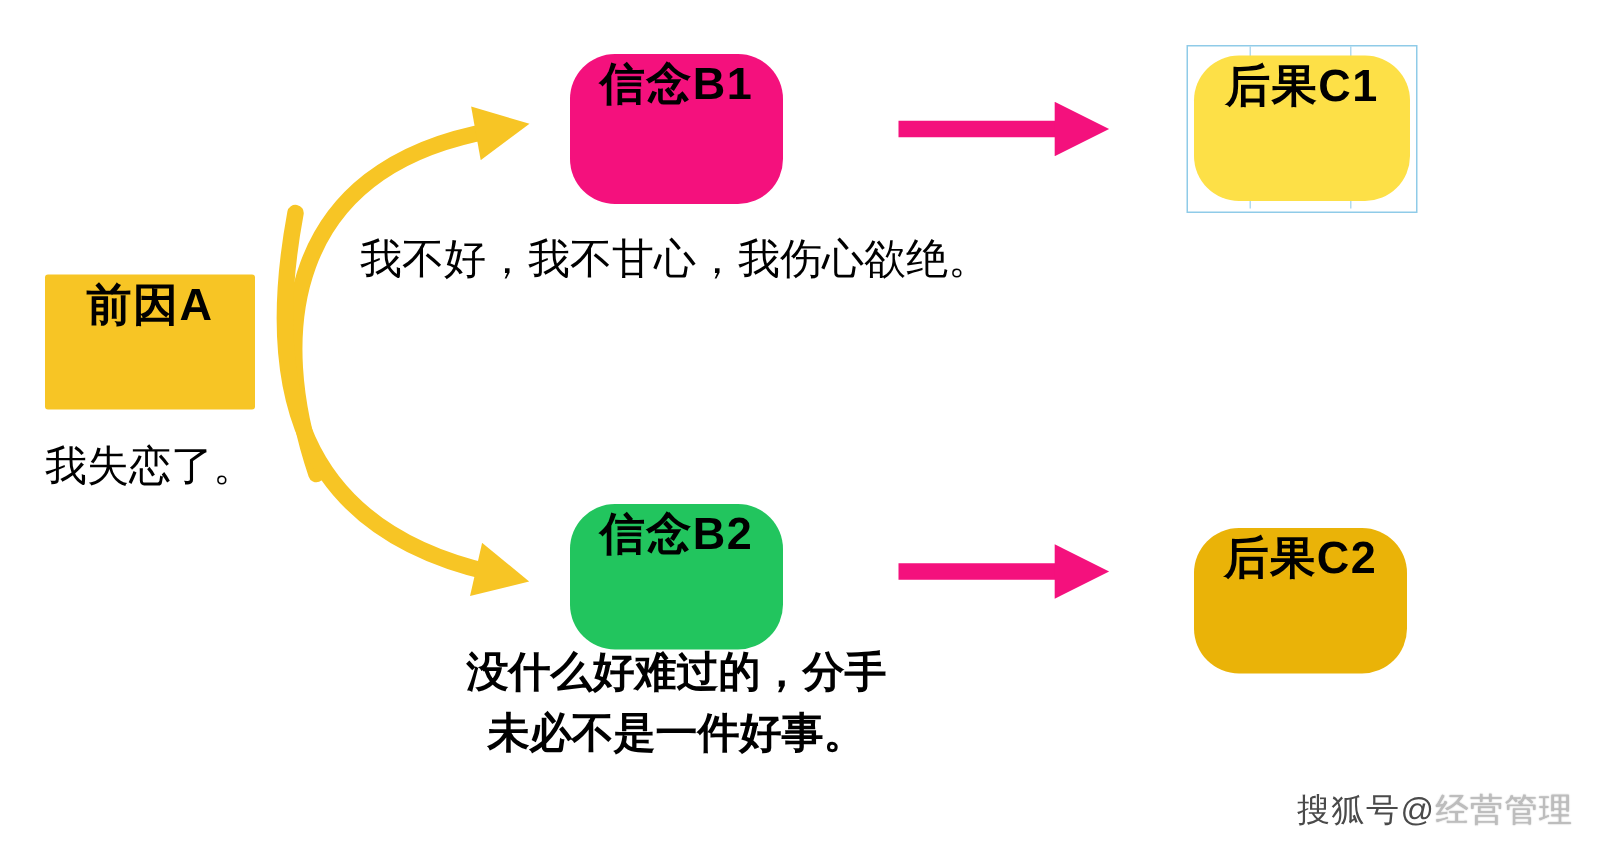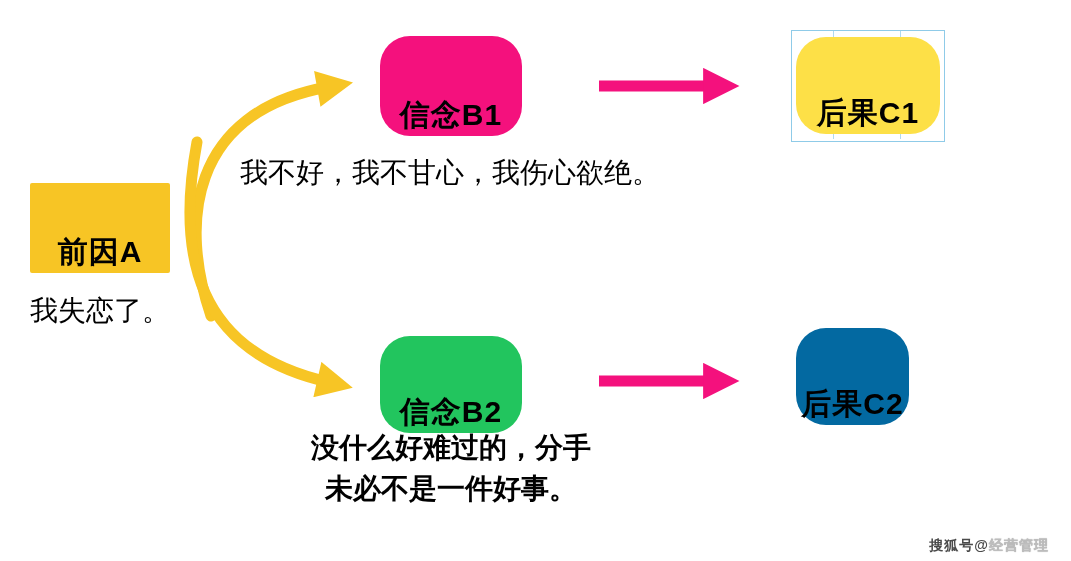--- a/index.html
+++ b/index.html
@@ -7,30 +7,30 @@
     position:relative;
     width:1071px;height:561px;
     background:#ffffff;
     overflow:hidden;
     font-family:"Liberation Sans", sans-serif;
     color:#000;
   }
   .arrows{position:absolute;left:0;top:0;width:1071px;height:561px;}
   .node{
     position:absolute;
-    display:flex;align-items:flex-end;justify-content:center;
+    display:flex;align-items:flex-start;justify-content:center;
     font-weight:700;font-size:30px;color:#000;
     border-radius:30px;
     letter-spacing:1px;
   }
   .node-a{left:30px;top:183px;width:140px;height:90px;background:#F7C525;border-radius:2px;}
   .node-b1{left:380px;top:36px;width:142px;height:100px;background:#F4117D;}
   .node-c1{left:796px;top:37px;width:144px;height:97px;background:#fde047;}
   .node-b2{left:380px;top:336px;width:142px;height:97px;background:#22c55e;}
-  .node-c2{left:796px;top:328px;width:113px;height:97px;background:#0369a1;}
+  .node-c2{left:796px;top:352px;width:142px;height:97px;background:#eab308;}
   .caption{
     position:absolute;
     font-size:28px;line-height:1.45;text-align:center;
     color:#000;font-weight:400;
   }
   .cap-a {left:5px;  top:291px;width:190px;}
   .cap-b1{left:240px;top:153px;width:420px;}
   .cap-c1{left:718px;top:150px;width:302px;}
   .cap-b2{left:300px;top:428px;width:302px;font-weight:bold;}
   .cap-c2{left:714px;top:447px;width:302px;}
@@ -39,21 +39,21 @@
     border:1px solid #8fcbe8;
     pointer-events:none;
   }
   .gridline{
     position:absolute;top:31px;height:108px;width:1px;
     background:rgba(150,205,235,0.75);
   }
   .gl-1{left:833px;} .gl-2{left:900px;}
   .watermark{
     position:absolute;right:22px;bottom:6px;
-    font-size:14px;font-weight:700;letter-spacing:1px;
+    font-size:22px;font-weight:400;letter-spacing:1px;
     white-space:nowrap;
   }
   .wm-prefix{color:#4a4a4a;}
   .wm-name{color:#bdbdbd;text-shadow:0 0 1px #9a9a9a;}
 </style>
 </head>
 <body>
 
 <div class="canvas">
 

